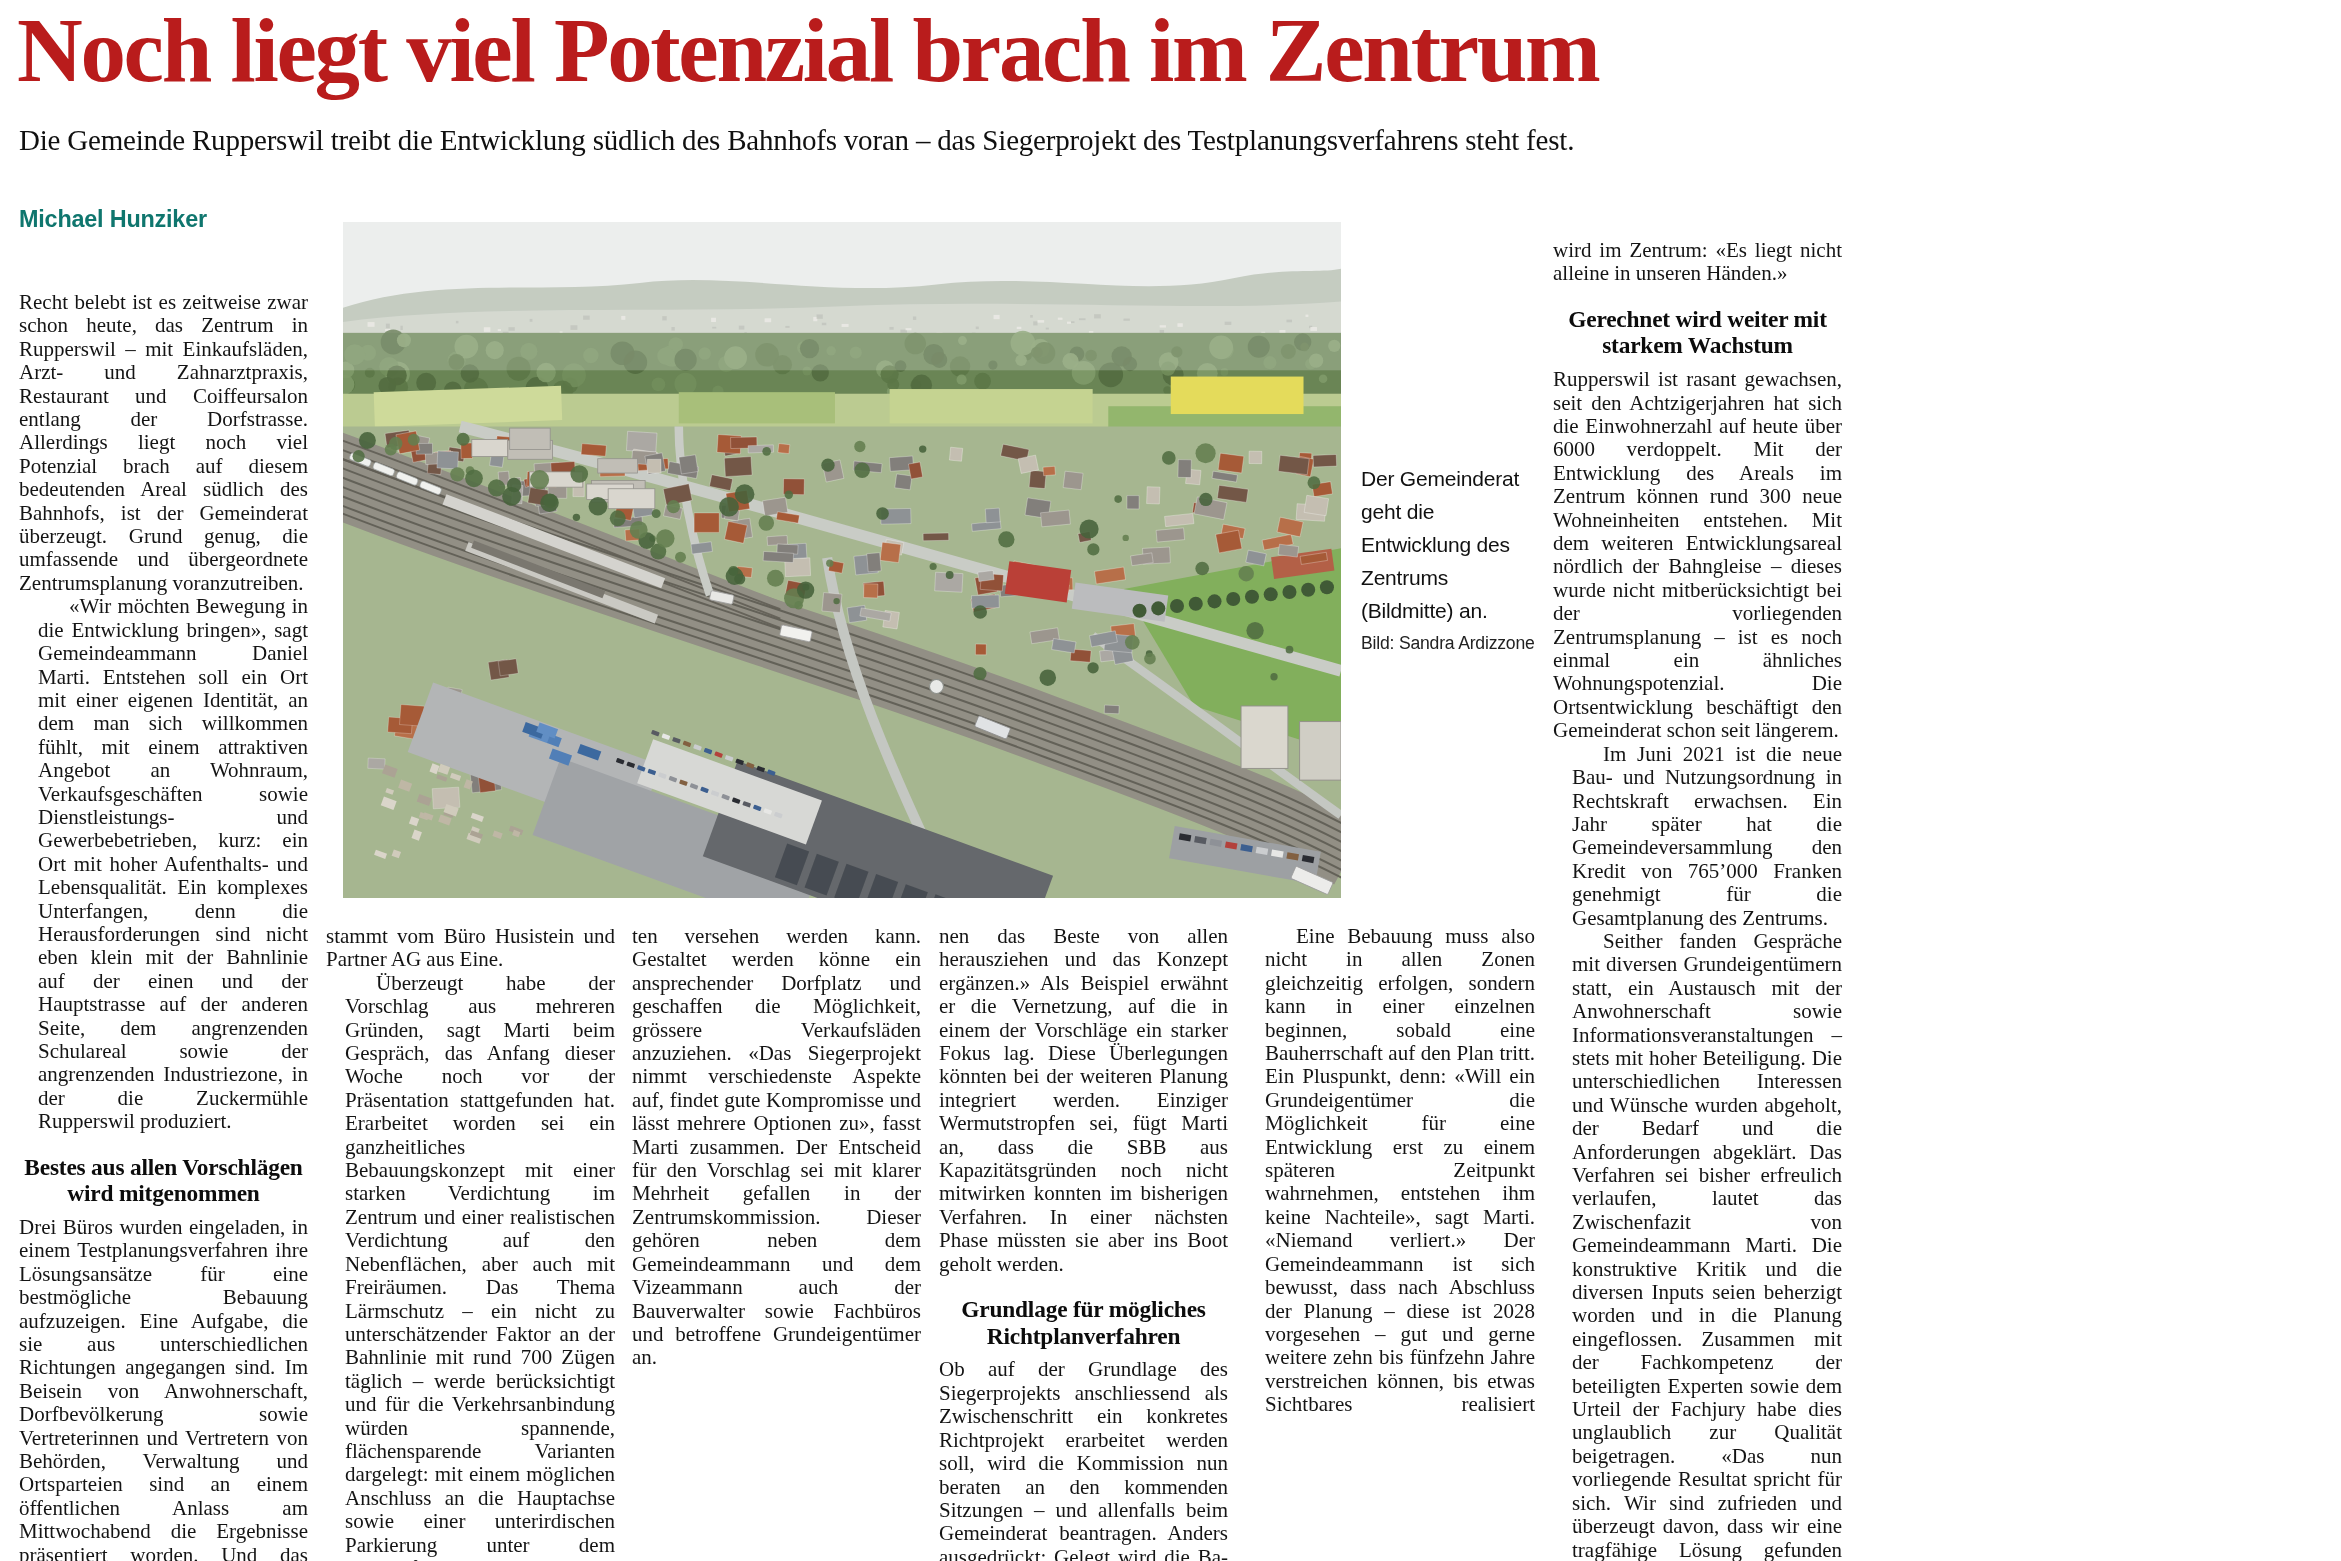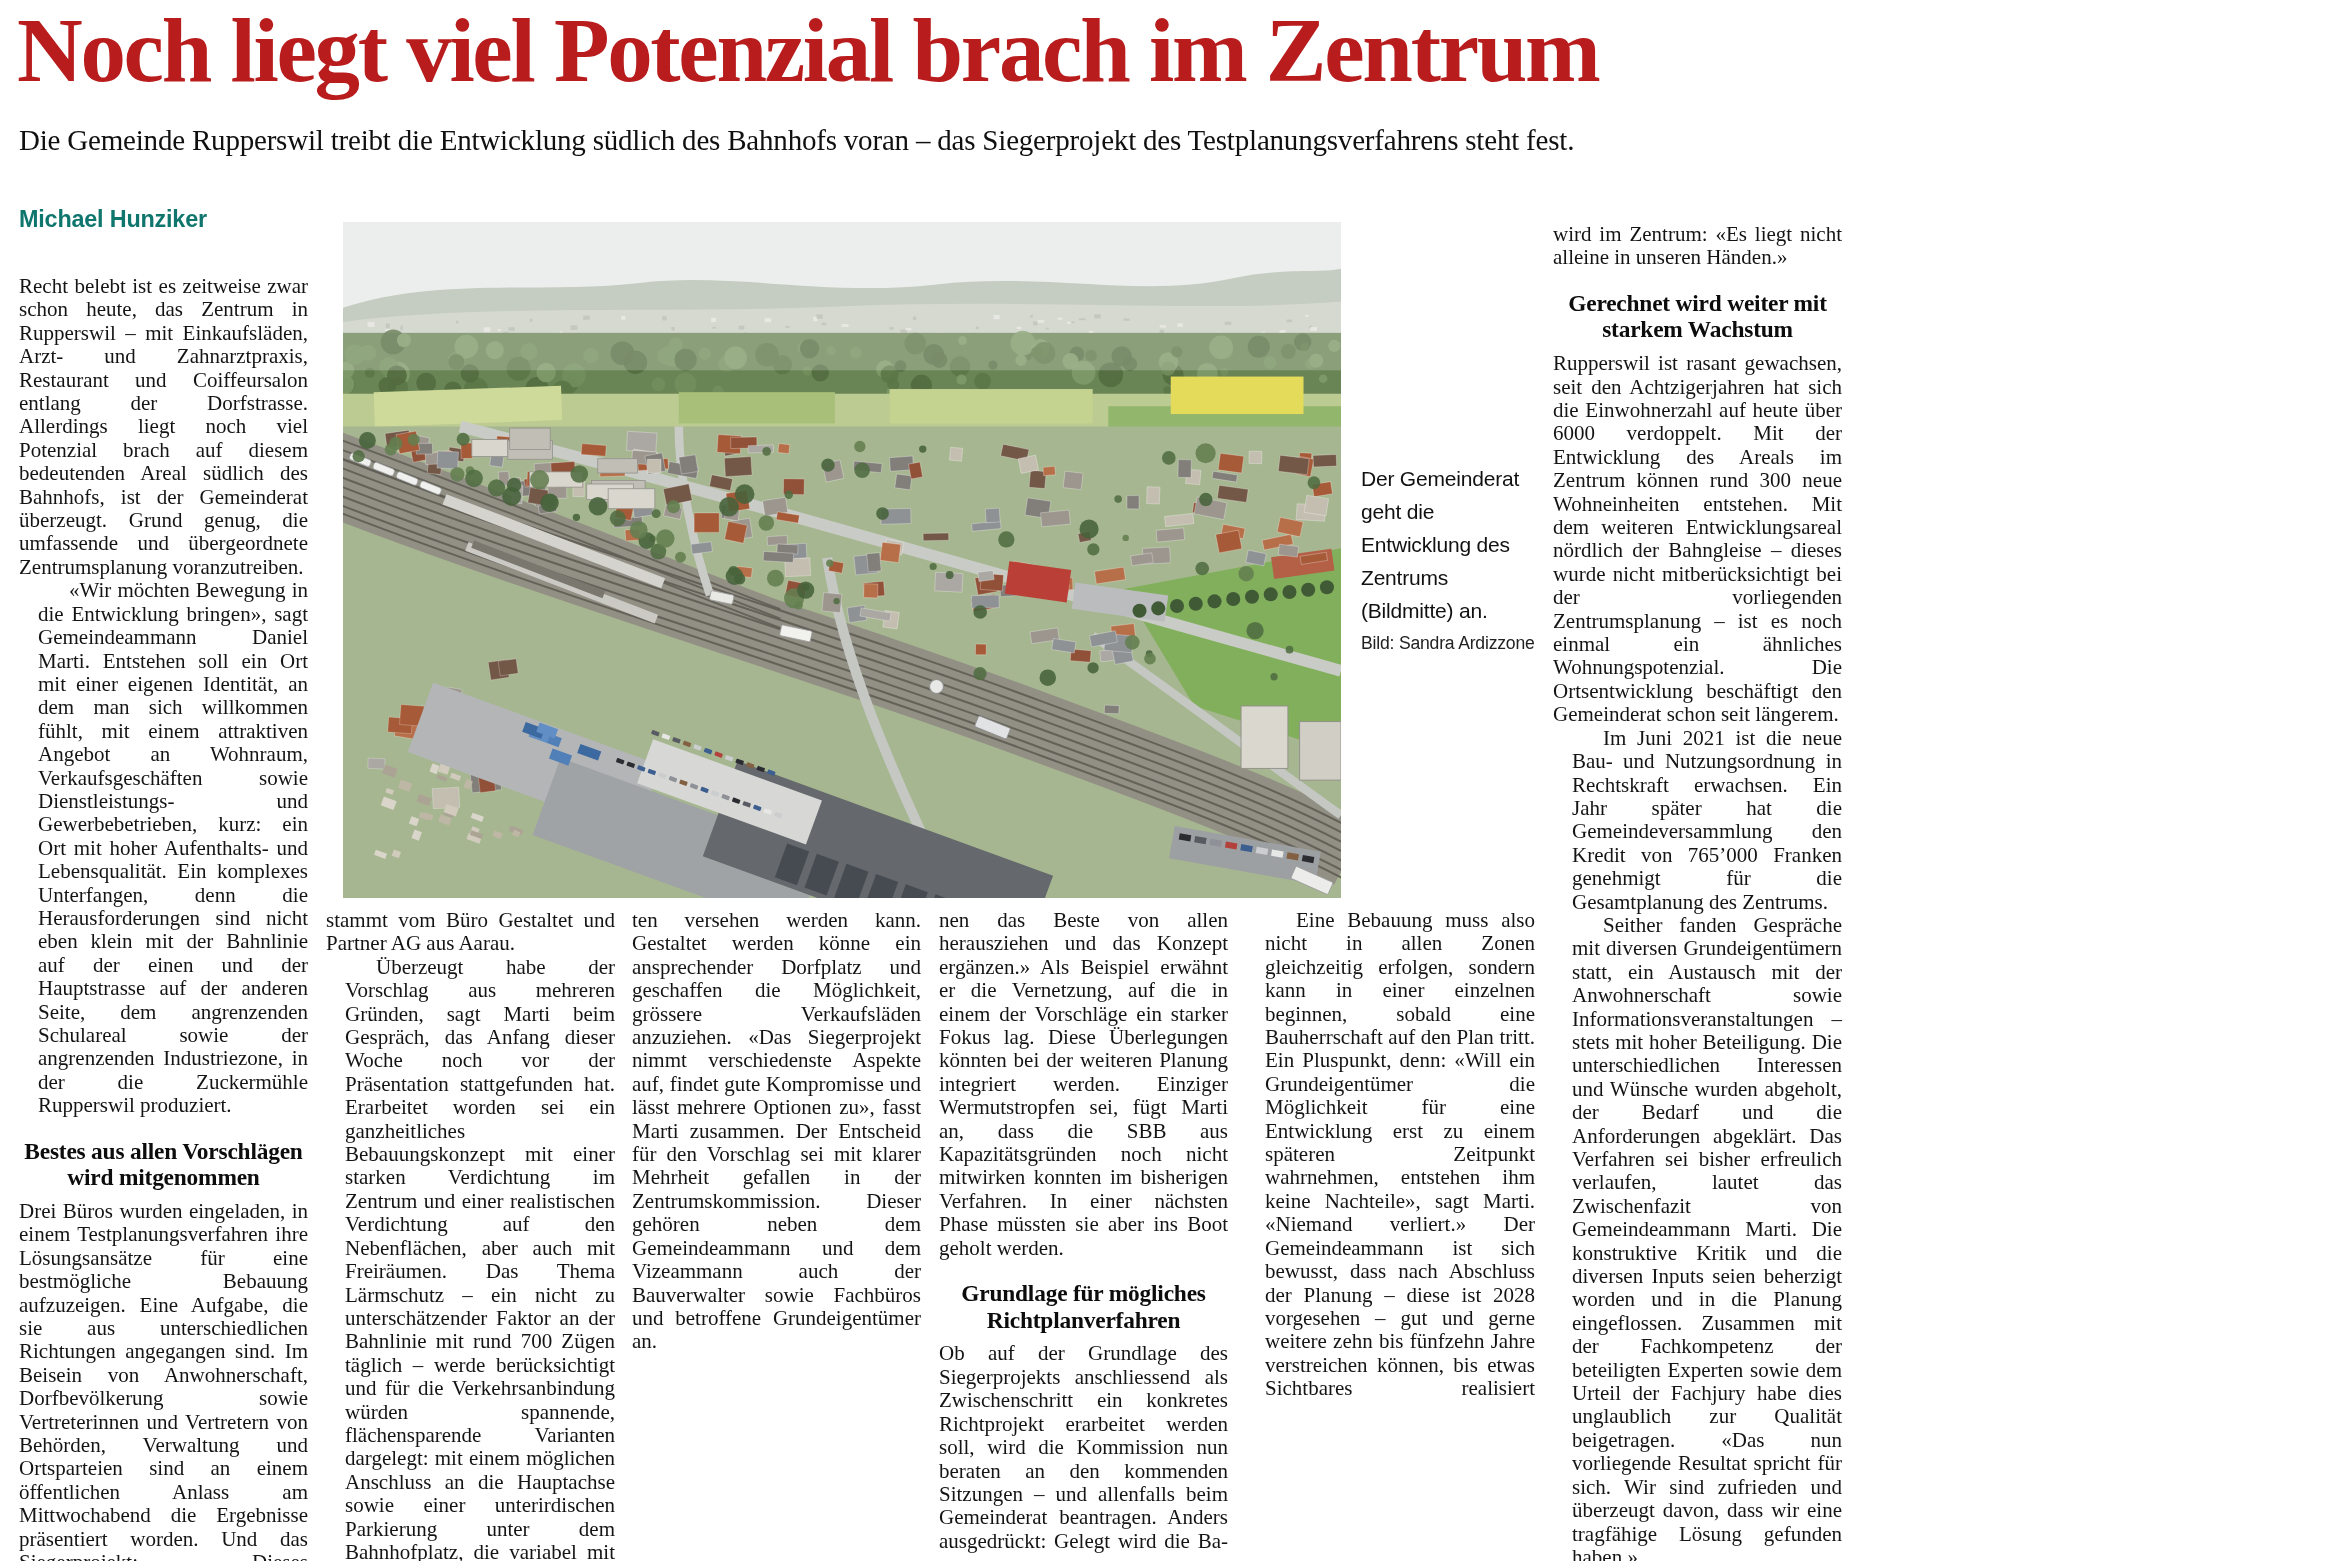--- a/index.html
+++ b/index.html
@@ -48,21 +48,21 @@
   #col-4{left:1246px;top:909px;height:653px;}
   #col-5{left:1553px;top:223px; height:1338px;}
   .col p{margin:0;}
   .col p.indent{text-indent:31px;margin-left:19px;}
   .col p.cut{text-align-last:justify;}
   .col h3.subhead{
     margin:20px 0 9.4px;font-size:23.4px;line-height:26.5px;font-weight:700;
     text-align:center;color:#0c0c0c;letter-spacing:-0.2px;
     font-family:"Liberation Serif",serif;
   }
-  .col > :first-child{margin-top:0;}
+  .col > :first-child{margin-top:16px;}
 </style>
 </head>
 <body>
 
 <div class="page">
   <h1 class="headline">Noch liegt viel Potenzial brach im Zentrum</h1>
   <p class="lede">Die Gemeinde Rupperswil treibt die Entwicklung südlich des Bahnhofs voran – das Siegerprojekt des Testplanungsverfahrens steht fest.</p>
   <p class="byline">Michael Hunziker</p>
 
   <figure class="photo">
@@ -613,21 +613,21 @@
   </div>
 
   <div>
     <div class="col" id="col-0">
         <p class="body-p">Recht belebt ist es zeitweise zwar schon heute, das Zentrum in Rupperswil – mit Einkaufsläden, Arzt- und Zahnarztpraxis, Restaurant und Coiffeursalon entlang der Dorfstrasse. Allerdings liegt noch viel Potenzial brach auf diesem bedeutenden Areal südlich des Bahnhofs, ist der Gemeinderat überzeugt. Grund genug, die umfassende und übergeordnete Zentrumsplanung voranzutreiben.</p>
         <p class="body-p indent">«Wir möchten Bewegung in die Entwicklung bringen», sagt Gemeindeammann Daniel Marti. Entstehen soll ein Ort mit einer eigenen Identität, an dem man sich willkommen fühlt, mit einem attraktiven Angebot an Wohnraum, Verkaufsgeschäften sowie Dienstleistungs- und Gewerbebetrieben, kurz: ein Ort mit hoher Aufenthalts- und Lebensqualität. Ein komplexes Unterfangen, denn die Herausforderungen sind nicht eben klein mit der Bahnlinie auf der einen und der Hauptstrasse auf der anderen Seite, dem angrenzenden Schulareal sowie der angrenzenden Industriezone, in der die Zuckermühle Rupperswil produziert.</p>
         <h3 class="subhead">Bestes aus allen Vorschlägen wird mitgenommen</h3>
         <p class="body-p cut">Drei Büros wurden eingeladen, in einem Testplanungsverfahren ihre Lösungsansätze für eine bestmögliche Bebauung aufzuzeigen. Eine Aufgabe, die sie aus unterschiedlichen Richtungen angegangen sind. Im Beisein von Anwohnerschaft, Dorfbevölkerung sowie Vertreterinnen und Vertretern von Behörden, Verwaltung und Ortsparteien sind an einem öffentlichen Anlass am Mittwochabend die Ergebnisse präsentiert worden. Und das Siegerprojekt: Dieses</p>
       </div>
     <div class="col" id="col-1">
-        <p class="body-p">stammt vom Büro Gestaltet und Partner AG aus Aarau.</p>
+        <p class="body-p">stammt vom Büro Husistein und Partner AG aus Eine.</p>
         <p class="body-p indent cut">Überzeugt habe der Vorschlag aus mehreren Gründen, sagt Marti beim Gespräch, das Anfang dieser Woche noch vor der Präsentation stattgefunden hat. Erarbeitet worden sei ein ganzheitliches Bebauungskonzept mit einer starken Verdichtung im Zentrum und einer realistischen Verdichtung auf den Nebenflächen, aber auch mit Freiräumen. Das Thema Lärmschutz – ein nicht zu unterschätzender Faktor an der Bahnlinie mit rund 700 Zügen täglich – werde berücksichtigt und für die Verkehrsanbindung würden spannende, flächensparende Varianten dargelegt: mit einem möglichen Anschluss an die Hauptachse sowie einer unterirdischen Parkierung unter dem Bahnhofplatz, die variabel mit zusätzlichen Ein- und Ausfahr-</p>
       </div>
     <div class="col" id="col-2">
         <p class="body-p">ten versehen werden kann. Gestaltet werden könne ein ansprechender Dorfplatz und geschaffen die Möglichkeit, grössere Verkaufsläden anzuziehen. «Das Siegerprojekt nimmt verschiedenste Aspekte auf, findet gute Kompromisse und lässt mehrere Optionen zu», fasst Marti zusammen. Der Entscheid für den Vorschlag sei mit klarer Mehrheit gefallen in der Zentrumskommission. Dieser gehören neben dem Gemeindeammann und dem Vizeammann auch der Bauverwalter sowie Fachbüros und betroffene Grundeigentümer an.</p>
       </div>
     <div class="col" id="col-3">
         <p class="body-p">nen das Beste von allen herausziehen und das Konzept ergänzen.» Als Beispiel erwähnt er die Vernetzung, auf die in einem der Vorschläge ein starker Fokus lag. Diese Überlegungen könnten bei der weiteren Planung integriert werden. Einziger Wermutstropfen sei, fügt Marti an, dass die SBB aus Kapazitätsgründen noch nicht mitwirken konnten im bisherigen Verfahren. In einer nächsten Phase müssten sie aber ins Boot geholt werden.</p>
         <h3 class="subhead">Grundlage für mögliches Richtplanverfahren</h3>
         <p class="body-p cut">Ob auf der Grundlage des Siegerprojekts anschliessend als Zwischenschritt ein konkretes Richtprojekt erarbeitet werden soll, wird die Kommission nun beraten an den kommenden Sitzungen – und allenfalls beim Gemeinderat beantragen. Anders ausgedrückt: Gelegt wird die Ba-</p>
       </div>

